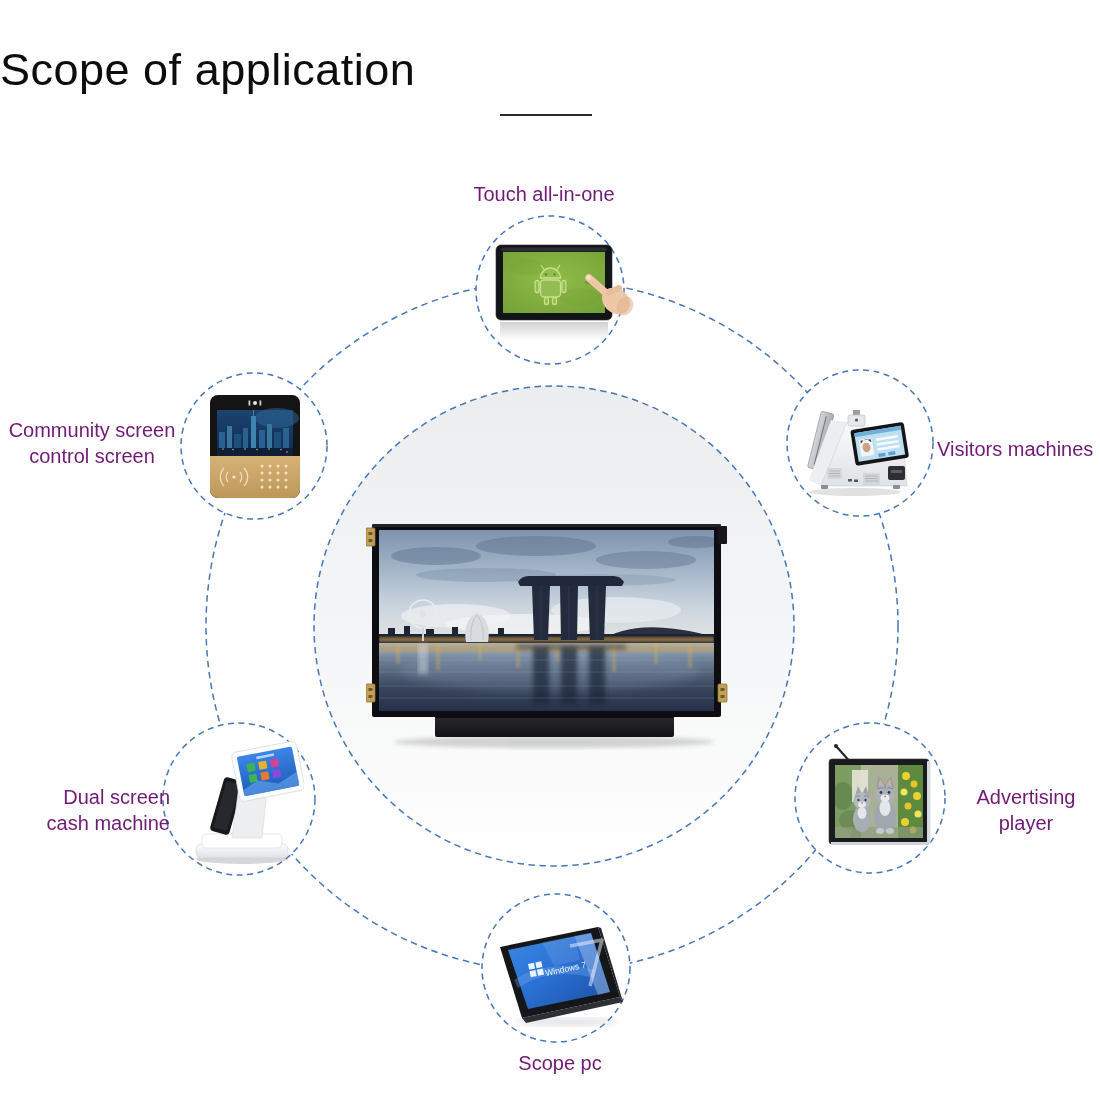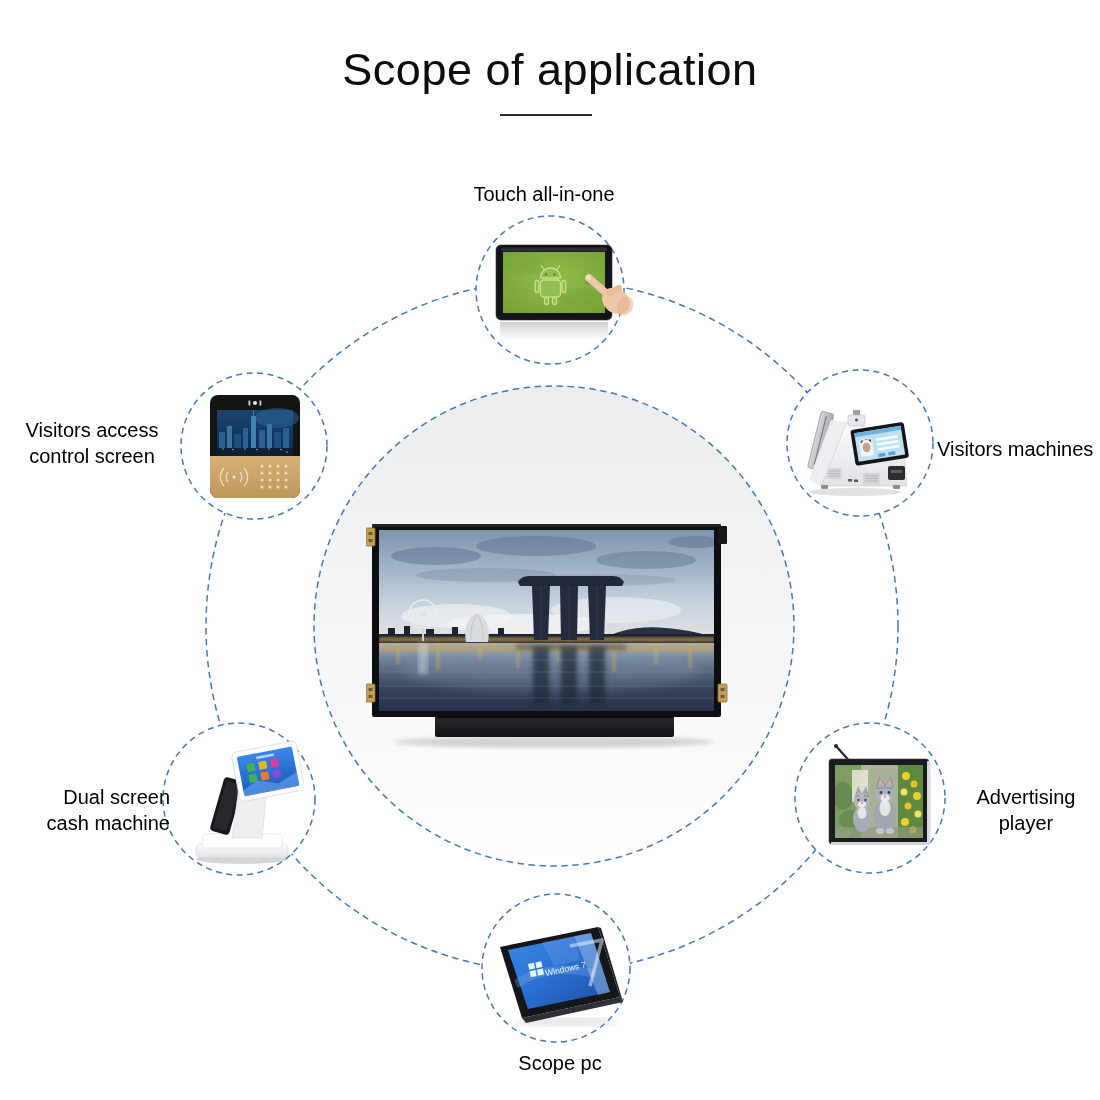--- a/index.html
+++ b/index.html
@@ -3,25 +3,25 @@
 <meta charset="utf-8">
 <style>
   html,body{margin:0;padding:0;background:#ffffff;}
   #stage{
     position:relative;width:1100px;height:1100px;background:#ffffff;overflow:hidden;
     font-family:"Liberation Sans","DejaVu Sans",sans-serif;color:#1d1d1d;
   }
   .abs{position:absolute;}
   #bg-rings{left:0;top:0;}
   .page-title{
-    left:0;top:44px;width:1100px;text-align:center;
+    left:0;top:44px;width:1100px;text-align:left;
     font-size:45px;color:#0d0d0d;letter-spacing:0.5px;
   }
   .title-underline{left:500px;top:114px;width:92px;height:2px;background:#2a2a2a;}
-  .node-label{font-size:20px;color:#000000;line-height:26px;white-space:nowrap;}
+  .node-label{font-size:20px;color:#701a75;line-height:26px;white-space:nowrap;}
   .lbl-touch{left:544px;top:181px;transform:translateX(-50%);}
   .lbl-community{left:4px;top:417px;width:176px;text-align:center;white-space:normal;}
   .lbl-visitors{left:937px;top:436px;}
   .lbl-cash{left:6px;top:784px;width:164px;text-align:right;white-space:normal;}
   .lbl-advert{left:938px;top:784px;width:176px;text-align:center;white-space:normal;}
   .lbl-tablet{left:560px;top:1050px;transform:translateX(-50%);}
   svg{display:block;}
 </style>
 </head>
 <body>
@@ -44,21 +44,21 @@
     <circle cx="239" cy="799" r="76" fill="#ffffff" stroke="#4677b8" stroke-width="1.5" stroke-dasharray="6 4.5"></circle>
     <circle cx="870" cy="798" r="75" fill="#ffffff" stroke="#4677b8" stroke-width="1.5" stroke-dasharray="6 4.5"></circle>
     <circle cx="556" cy="968" r="74" fill="#ffffff" stroke="#4677b8" stroke-width="1.5" stroke-dasharray="6 4.5"></circle>
   </svg>
 
   <div class="abs page-title">Scope of application</div>
   <div class="abs title-underline"></div>
 
   <div class="abs node-label lbl-touch">Touch all-in-one</div>
   <div class="abs node-label lbl-community">
-    <div>Visitors access</div>
+    <div>Community screen</div>
     <div>control screen</div>
   </div>
   <div class="abs node-label lbl-visitors">Visitors machines</div>
   <div class="abs node-label lbl-cash">
     <div>Dual screen</div>
     <div>cash machine</div>
   </div>
   <div class="abs node-label lbl-advert">
     <div>Advertising</div>
     <div>player</div>

